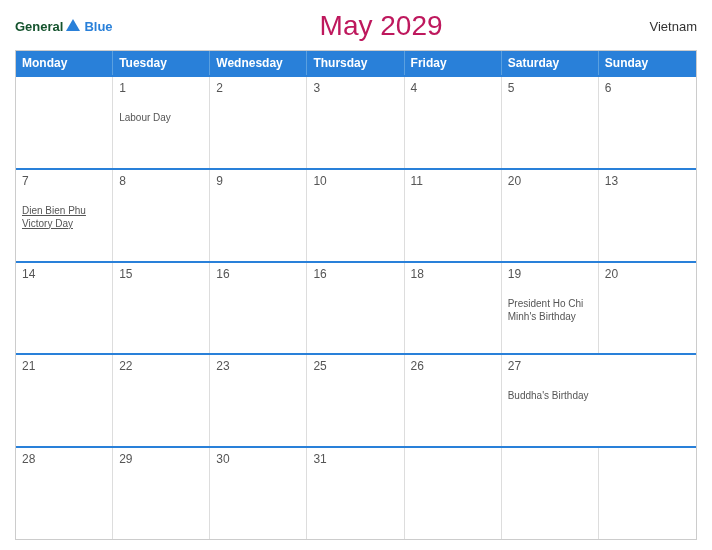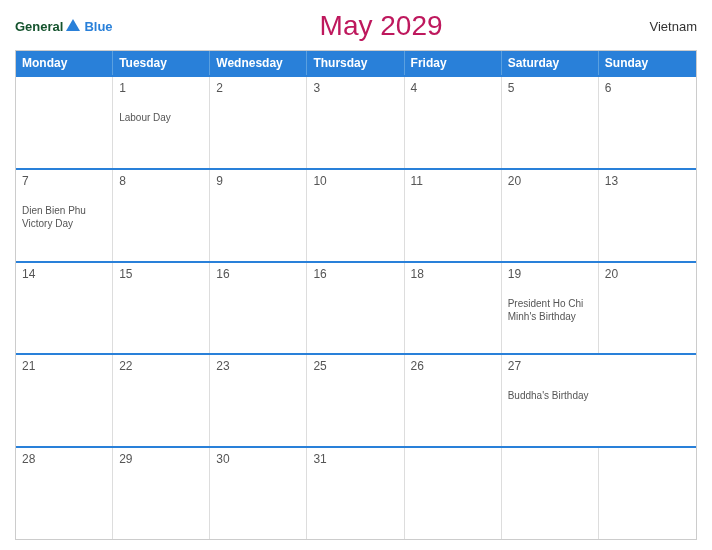--- a/index.html
+++ b/index.html
@@ -160,21 +160,21 @@
           <div class="day-cell">
             <span class="day-number">5</span>
           </div>
           <div class="day-cell">
             <span class="day-number">6</span>
           </div>
         </div>
         <div class="week-row">
           <div class="day-cell">
             <span class="day-number">7</span>
-            <div class="event-text" style="white-space: pre-line;">Dien Bien Phu
+            <div class="event-text" style="white-space: pre-line; text-decoration: underline;">Dien Bien Phu
 Victory Day</div>
           </div>
           <div class="day-cell">
             <span class="day-number">8</span>
           </div>
           <div class="day-cell">
             <span class="day-number">9</span>
           </div>
           <div class="day-cell">
             <span class="day-number">10</span>

